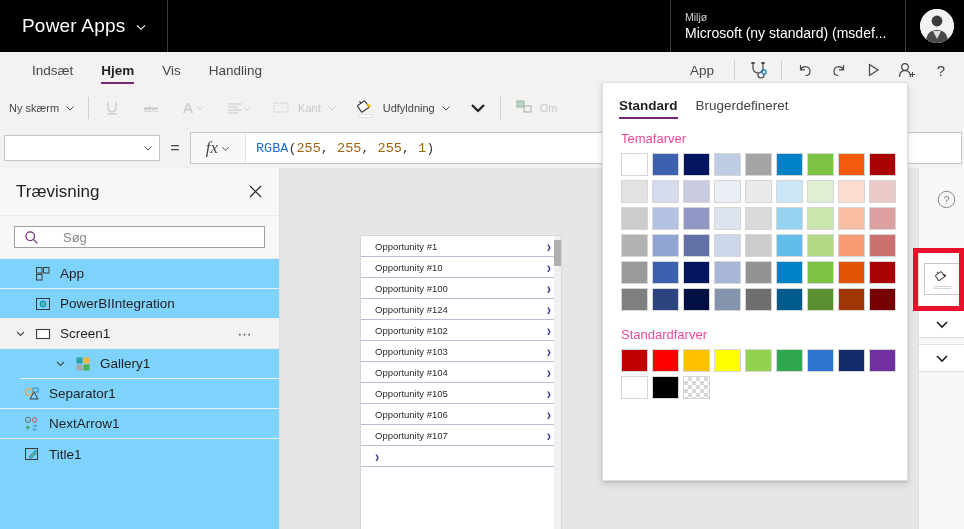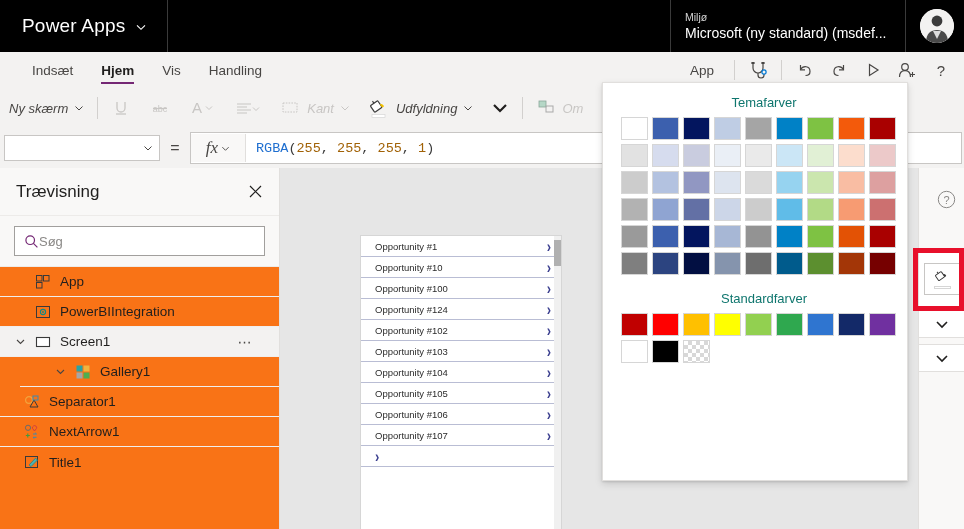--- a/index.html
+++ b/index.html
@@ -36,48 +36,48 @@
   .menu-right{position:absolute;right:6px;top:0;height:36px;display:flex;align-items:center;}
   .menu-app{font-size:13.5px;color:#484644;padding:0 14px;}
   .vsep{width:1px;height:20px;background:#d2d0ce;margin:0 6px;}
   .ibtn{width:34px;height:30px;display:flex;align-items:center;justify-content:center;}
 
   
   .cmdbar{position:absolute;left:0;top:88px;width:964px;height:40px;background:#f3f2f1;
           border-bottom:1px solid #e1dfdd;display:flex;align-items:center;}
   .cmd{height:40px;display:flex;align-items:center;gap:6px;padding:0 9px;color:#484644;font-size:13px;}
   .cmd.dis{color:#c8c6c4;}
-  .cmd .lbl{font-size:13px;font-style:italic;}
+  .cmd .lbl{font-size:11px;}
   .cmdsep{width:1px;height:22px;background:#d2d0ce;margin:0 4px;}
 
   
   .fxbar{position:absolute;left:0;top:128px;width:964px;height:40px;background:#f3f2f1;
          border-bottom:1px solid #e1dfdd;display:flex;align-items:center;}
   .propsel{margin-left:4px;width:156px;height:26px;background:#ffffff;border:1px solid #c8c6c4;
            display:flex;align-items:center;justify-content:space-between;padding:0 6px;box-sizing:border-box;}
   .propsel .txt{font-size:12.5px;color:#201f1e;}
   .eq{width:30px;text-align:center;font-size:16px;color:#484644;}
   .fxbox{flex:1;height:30px;background:#ffffff;border:1px solid #c8c6c4;display:flex;align-items:center;margin-right:2px;}
   .fxlabel{width:54px;height:28px;display:flex;align-items:center;justify-content:center;gap:3px;
            border-right:1px solid #e1dfdd;background:#f9f8f7;}
   .fxi{font-family:"Liberation Serif",serif;font-style:italic;font-size:17px;color:#484644;}
   .formula{padding-left:10px;font-family:"Liberation Mono", monospace;font-size:13.5px;white-space:pre;}
   .fn{color:#1f6fd0;}
   .num{color:#a16207;}
   .pn{color:#3a3a3a;}
 
   
-  .tree{position:absolute;left:0;top:168px;width:280px;height:361px;background:#f97316;
+  .tree{position:absolute;left:0;top:168px;width:280px;height:361px;background:#7dd3fc;
         border-right:1px solid #e1dfdd;box-sizing:border-box;}
   .tree-head{height:48px;display:flex;align-items:center;justify-content:space-between;
              padding:0 16px;background:#f9f8f7;border-bottom:1px solid #edebe9;box-sizing:border-box;}
   .tree-title{font-size:17px;color:#201f1e;}
   .searchwrap{padding:10px 14px 10px 14px;background:#f9f8f7;border-bottom:1px solid #edebe9;}
-  .searchbox{height:30px;border:1px solid #a19f9d;background:#ffffff;display:flex;align-items:center;
-             gap:0;padding:0 9px;box-sizing:border-box;}
+  .searchbox{height:22px;border:1px solid #a19f9d;background:#ffffff;display:flex;align-items:center;
+             gap:24px;padding:0 9px;box-sizing:border-box;}
   .searchbox .ph{color:#8a8886;font-size:13px;}
   .trow{height:30px;display:flex;align-items:center;gap:9px;padding-left:14px;box-sizing:border-box;
         border-bottom:1px solid #f0eeed;position:relative;font-size:13.5px;color:#201f1e;}
   .trow.sel{background:#f3f2f1;}
   .trow .chev{width:12px;display:flex;justify-content:center;color:#484644;}
   .trow .ell{position:absolute;right:26px;letter-spacing:1.6px;color:#484644;font-size:14px;}
   .ind1{padding-left:14px;} .ind2{padding-left:34px;margin-left:20px;} .ind3{padding-left:24px;}
   .tree-rest{border-bottom:none;}
 
   
@@ -105,21 +105,21 @@
           border:5px solid #e8102b;box-sizing:border-box;}
 
   
   .picker{position:absolute;left:602px;top:82px;width:306px;height:399px;background:#ffffff;
           border:1px solid #e1dfdd;box-shadow:0 3.2px 7.2px rgba(0,0,0,.132),0 .6px 1.8px rgba(0,0,0,.108);
           box-sizing:border-box;}
   .ptabs{height:36px;display:flex;align-items:flex-end;padding-left:16px;gap:18px;box-sizing:border-box;}
   .ptab{position:relative;font-size:13.5px;color:#484644;padding-bottom:6px;}
   .ptab.active{color:#201f1e;font-weight:700;}
   .ptab.active::after{content:"";position:absolute;left:0;right:0;bottom:0;height:2px;background:#742774;}
-  .psec{font-size:13px;color:#0f766e;padding:12px 0 7px 18px;text-align:center;}
+  .psec{font-size:13px;color:#ec4899;padding:12px 0 7px 18px;}
   .grid{display:grid;grid-template-columns:repeat(9,27px);gap:4px;padding-left:18px;}
   .sw{width:27px;height:23px;border:1px solid #d6d6d6;box-sizing:border-box;}
   .grid.std{grid-auto-rows:23px;}
   .checker{background-image:
       linear-gradient(45deg,#d8d8d8 25%,transparent 25%,transparent 75%,#d8d8d8 75%),
       linear-gradient(45deg,#d8d8d8 25%,transparent 25%,transparent 75%,#d8d8d8 75%);
     background-size:8px 8px;background-position:0 0,4px 4px;background-color:#ffffff;}
 
   svg{display:block;}
 </style>
@@ -493,20 +493,24 @@
     <div class="rail-cell" style="top:176px;height:28px;">
       <svg width="16" height="12" viewBox="0 0 16 12">
           <path d="M3 4 L8 9 L13 4" fill="none" stroke="#201f1e" stroke-width="1.6"></path>
         </svg>
     </div>
   </div>
 
   <div class="redbox"></div>
 
   <div class="picker">
+    <div class="ptabs">
+      <div class="ptab active"><span>Standard</span></div>
+      <div class="ptab"><span>Brugerdefineret</span></div>
+    </div>
     <div class="psec">Temafarver</div>
     <div class="grid" id="theme-grid">
         <div class="sw" style="background: rgb(255, 255, 255);"></div>
         <div class="sw" style="background: rgb(60, 96, 174);"></div>
         <div class="sw" style="background: rgb(3, 21, 94);"></div>
         <div class="sw" style="background: rgb(191, 205, 228);"></div>
         <div class="sw" style="background: rgb(165, 165, 165);"></div>
         <div class="sw" style="background: rgb(0, 129, 198);"></div>
         <div class="sw" style="background: rgb(126, 194, 67);"></div>
         <div class="sw" style="background: rgb(243, 90, 11);"></div>

